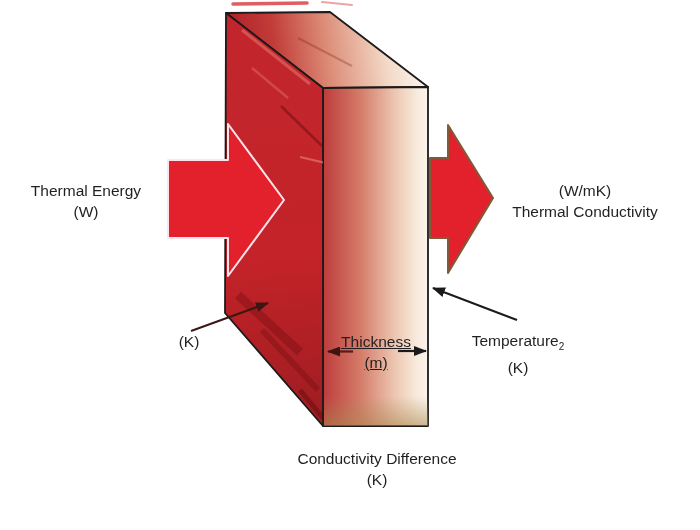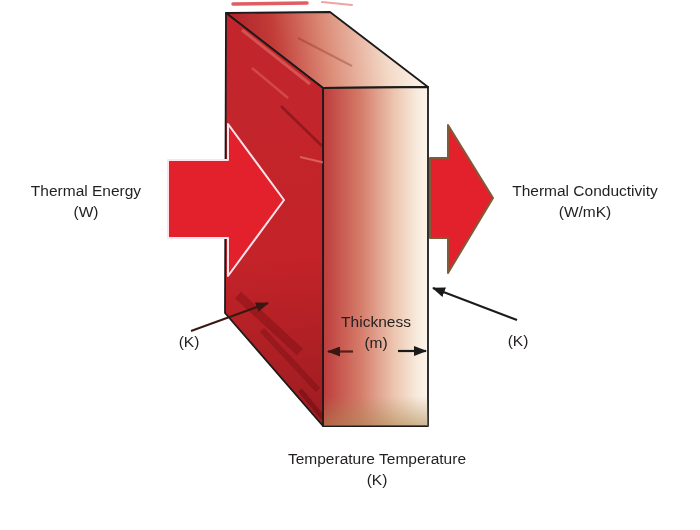--- a/index.html
+++ b/index.html
@@ -110,35 +110,36 @@
     <line x1="353" y1="351.5" x2="328" y2="351.5" stroke="#571d16" stroke-width="2.2" marker-end="url(#ahMaroon)"></line>
     <line x1="398" y1="351" x2="426" y2="351" stroke="#1a1a1a" stroke-width="2.2" marker-end="url(#ahBlack)"></line>
   </svg>
 
   <div class="label" style="left:6px; top:181px; width:160px;">
     <div>Thermal Energy</div>
     <div>(W)</div>
   </div>
 
   <div class="label" style="left:490px; top:181px; width:190px;">
+    <div>(W/mK)</div>
     <div>Thermal Conductivity</div>
-    <div>(W/mK)</div>
   </div>
 
   <div class="label" style="left:114px; top:332px; width:150px;">
     <div>(K)</div>
   </div>
 
   <div class="label" style="left:443px; top:331px; width:150px;">
+    <div><span>Temperature</span><span class="sub">2</span></div>
     <div>(K)</div>
   </div>
 
-  <div class="label" style="left:316px; top:312px; width:120px;">
+  <div class="label" style="left:316px; top:332px; width:120px;text-decoration:underline;">
     <div>Thickness</div>
     <div>(m)</div>
   </div>
 
   <div class="label" style="left:277px; top:449px; width:200px;">
-    <div>Temperature Temperature</div>
+    <div>Conductivity Difference</div>
     <div>(K)</div>
   </div>
 
 </div>
 
 </body></html>

